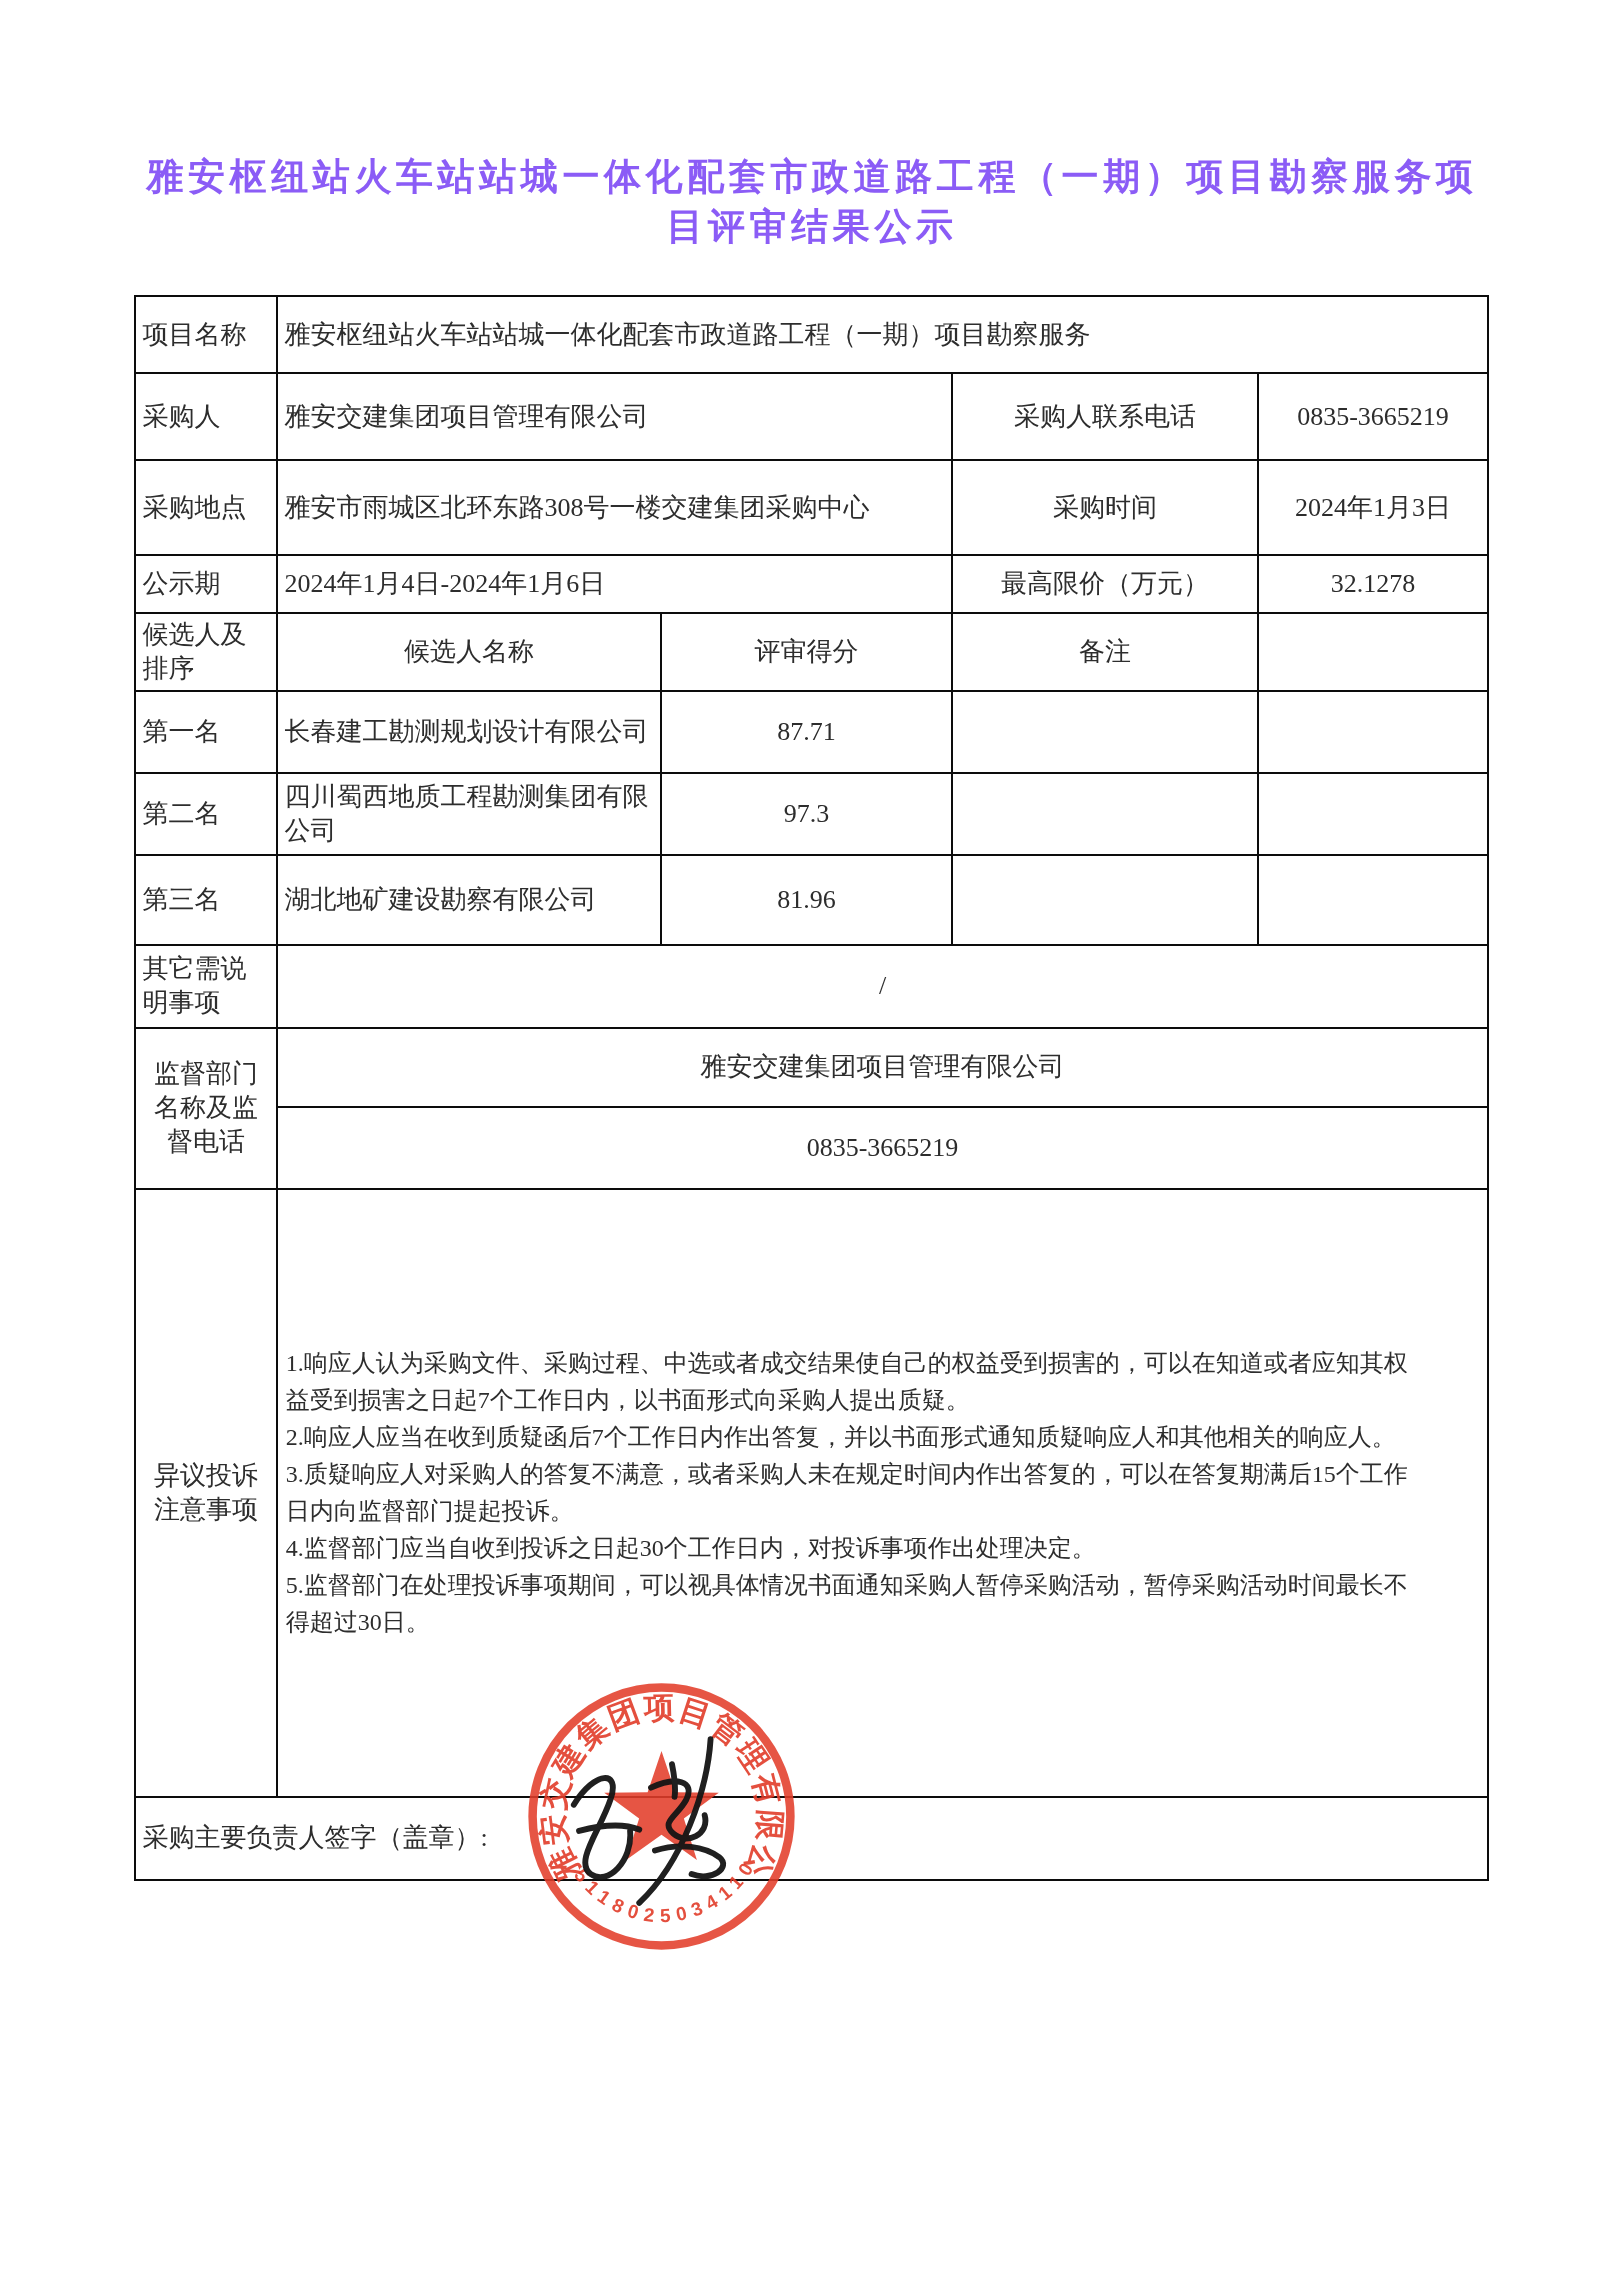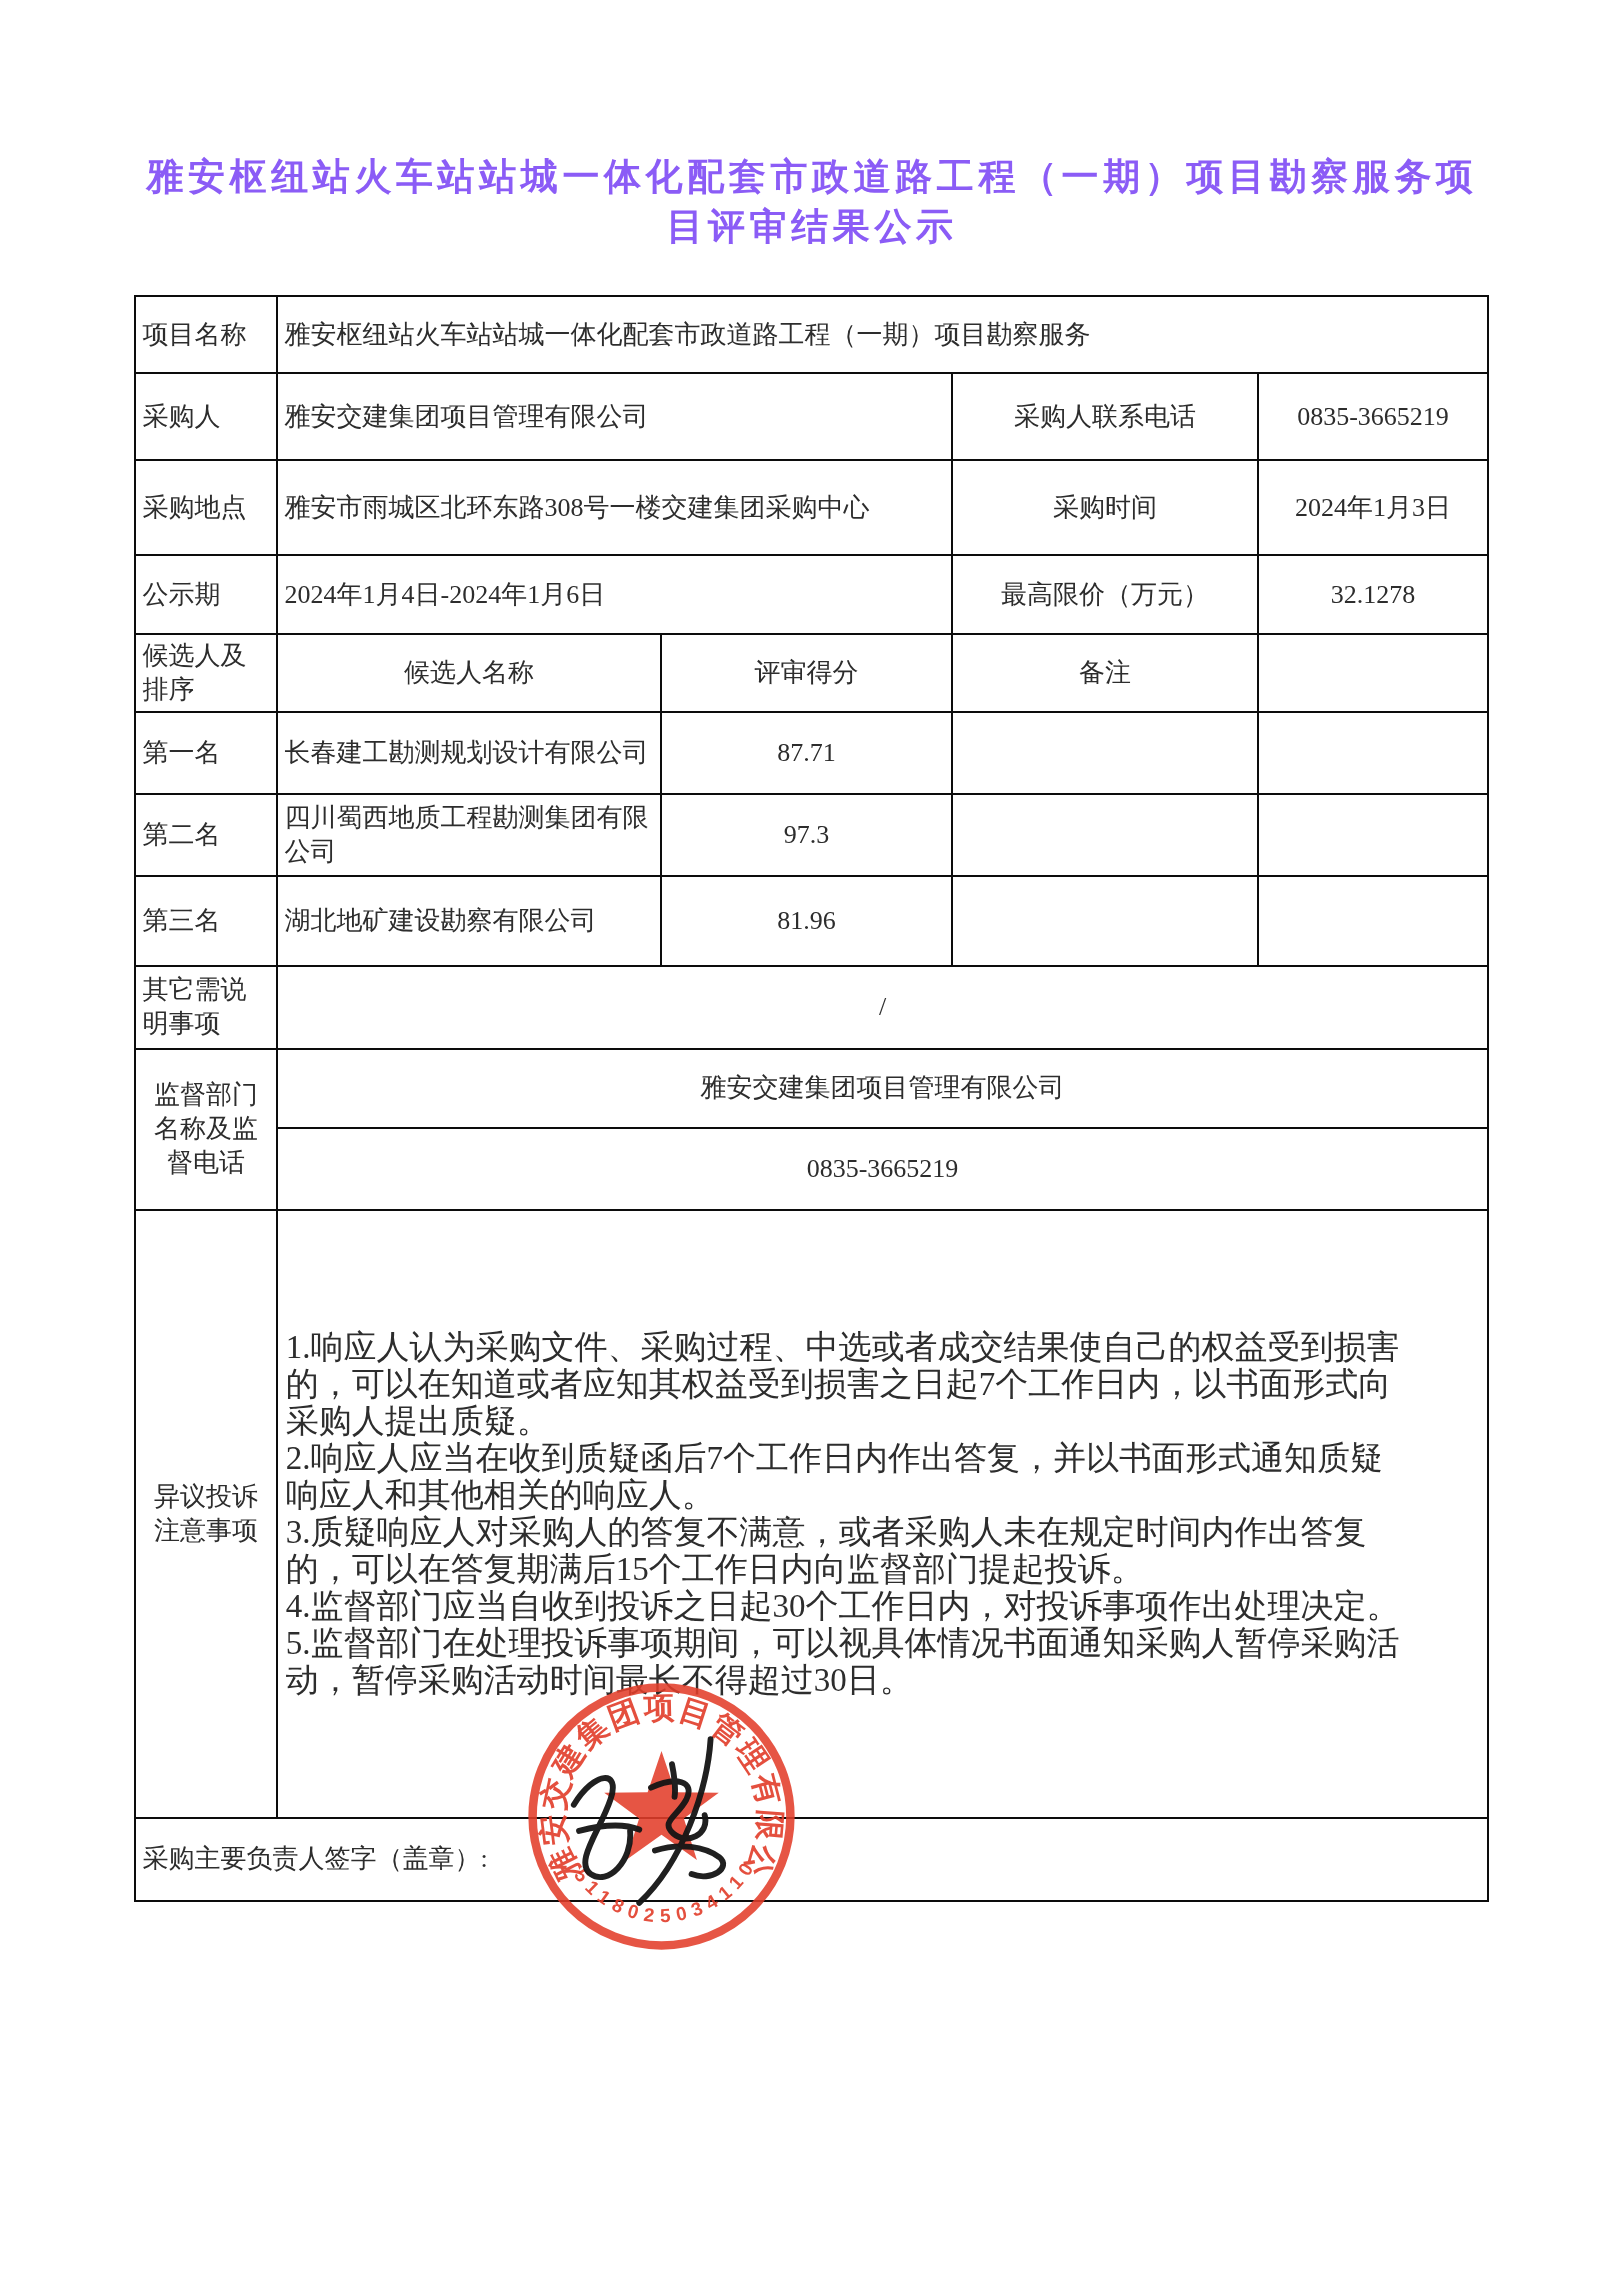--- a/index.html
+++ b/index.html
@@ -31,25 +31,25 @@
     color:#2d2d2d;
     overflow:hidden;
   }
   td.lbl{text-align:left;padding-left:6.5px;padding-right:6.5px;}
   td.ctr{text-align:center;}
   td.val{padding-left:9.2px;}
   td.name-cell{padding:5.2px 46px 5.2px 9.2px;}
   td.addr-cell{padding-right:92px;}
   td.sup-lbl,td.cmp-lbl{text-align:center;padding-left:7.9px;padding-right:7.9px;}
   tr.r1{height:77px;border-radius:27px;} tr.r2{height:87px;} tr.r3{height:95px;}
-  tr.r4{height:79px;} tr.r5{height:76px;} tr.r6{height:82px;}
+  tr.r4{height:58px;} tr.r5{height:76px;} tr.r6{height:82px;}
   tr.r7{height:82px;} tr.r8{height:90px;} tr.r9{height:83px;}
   tr.r10a{height:79px;} tr.r10b{height:82px;}
   tr.r11{height:608px;} tr.r12{height:83px;}
-  .complaint-text{width:1129px;font-size:33px;line-height:37px;margin-left:1.3px;}
+  .complaint-text{width:1129px;font-size:24px;line-height:37px;margin-left:1.3px;}
   .complaint-text p{margin:0;}
   .stamp-wrap{position:absolute;left:511px;top:1666px;width:301px;height:301px;}
   .stamp-wrap svg{display:block;}
 </style>
 </head>
 <body>
 
 <div class="page">
 
   <div class="doc-title">

